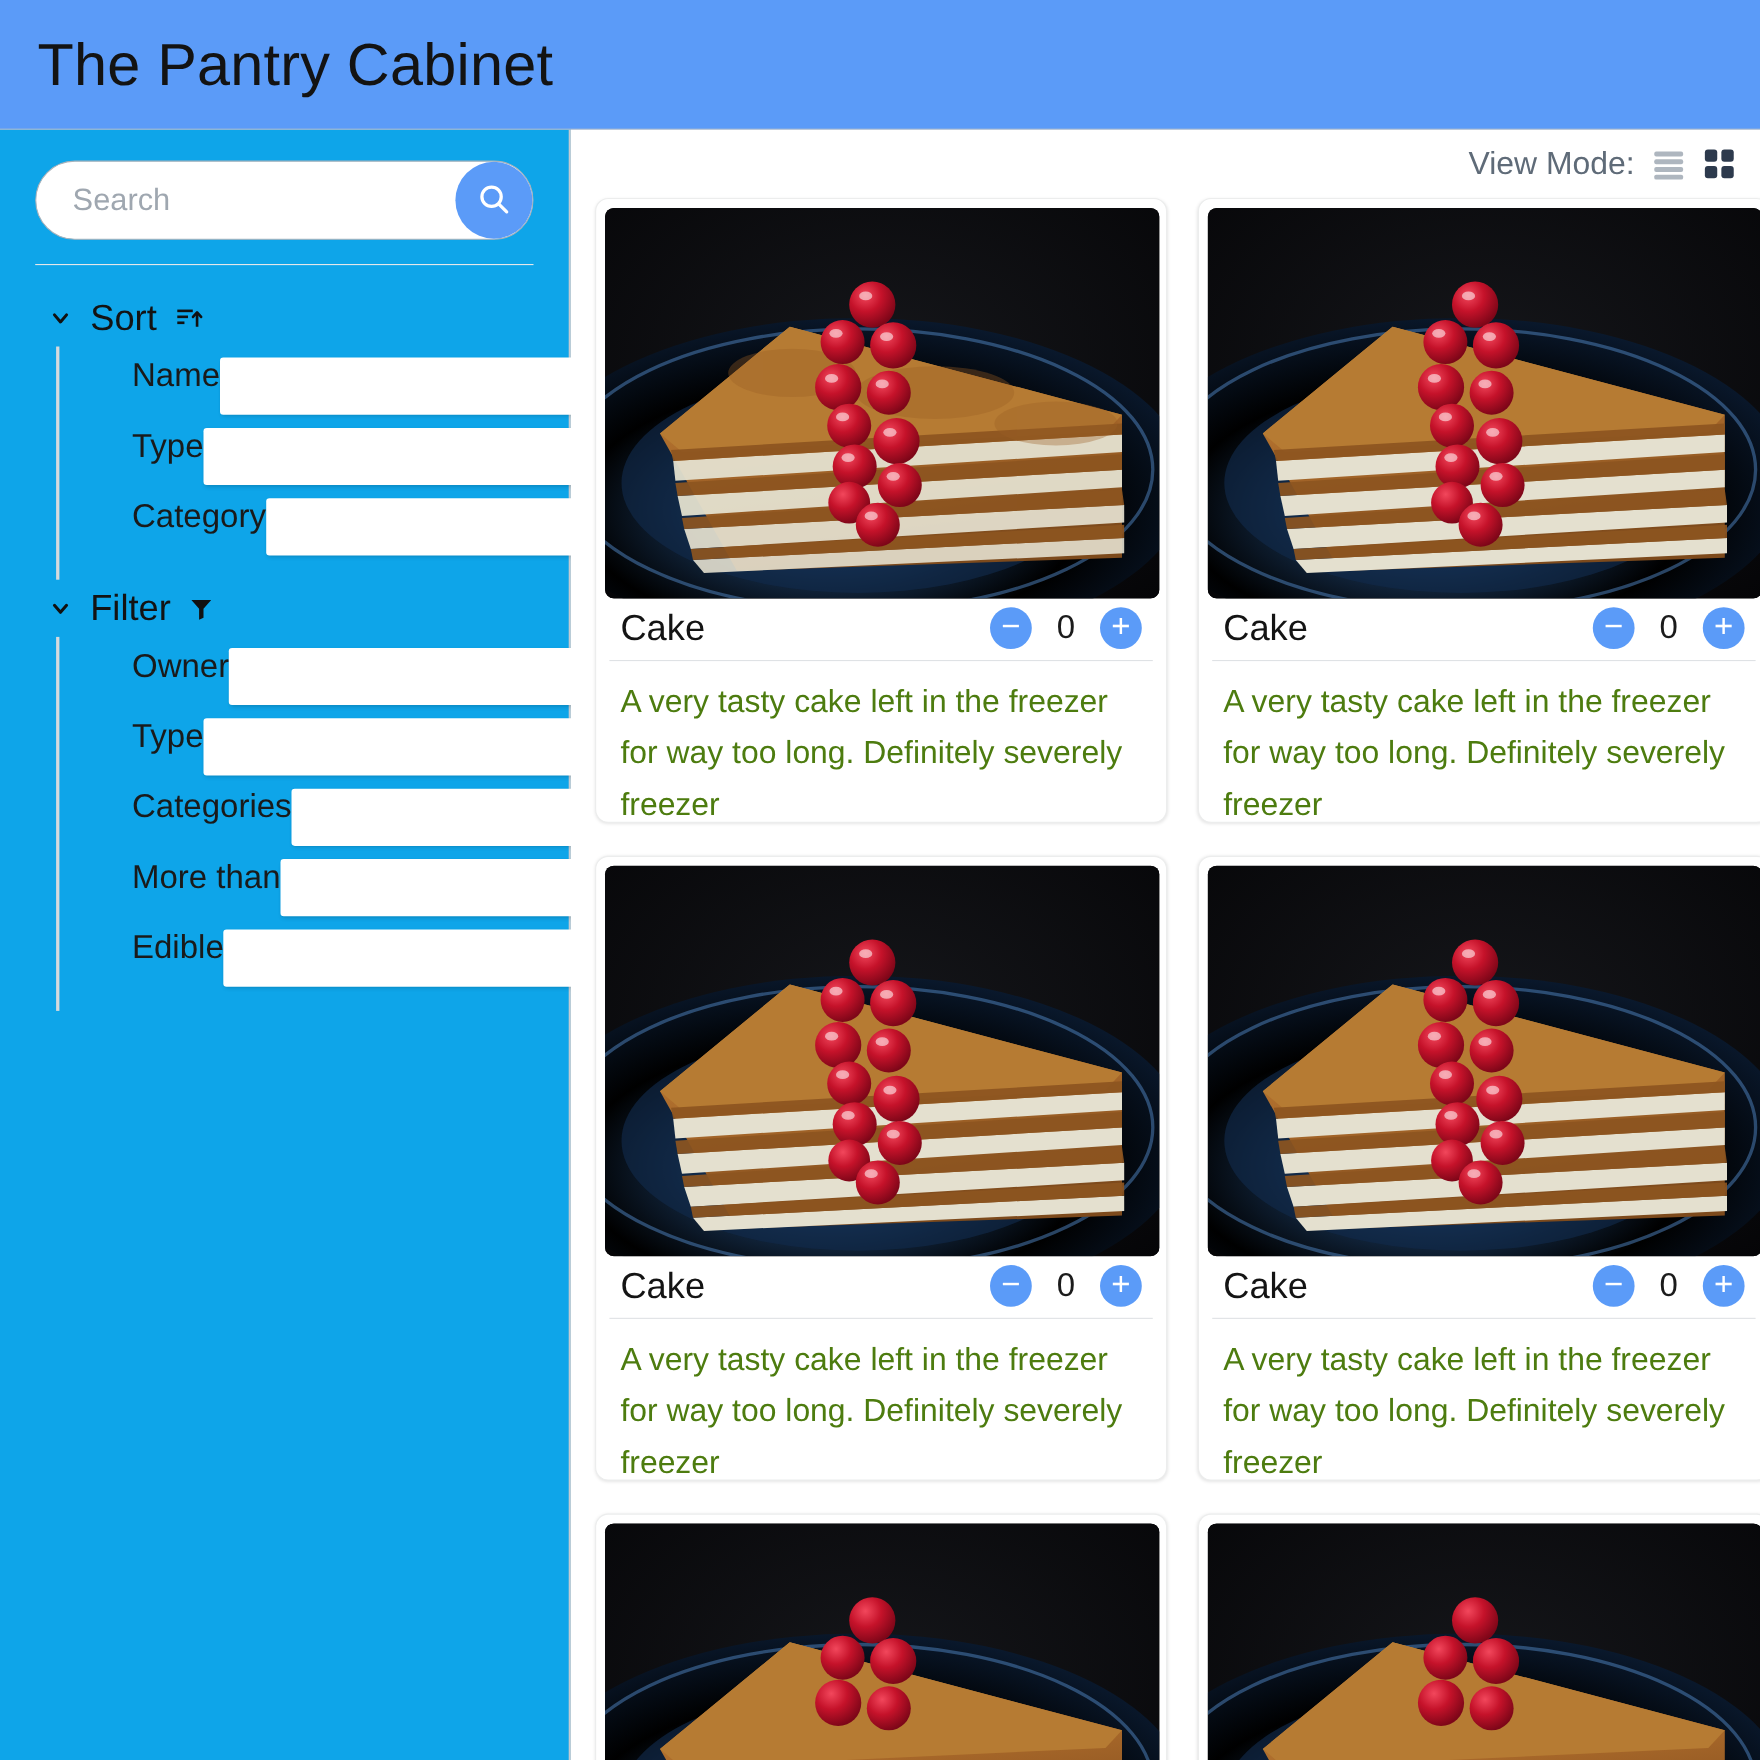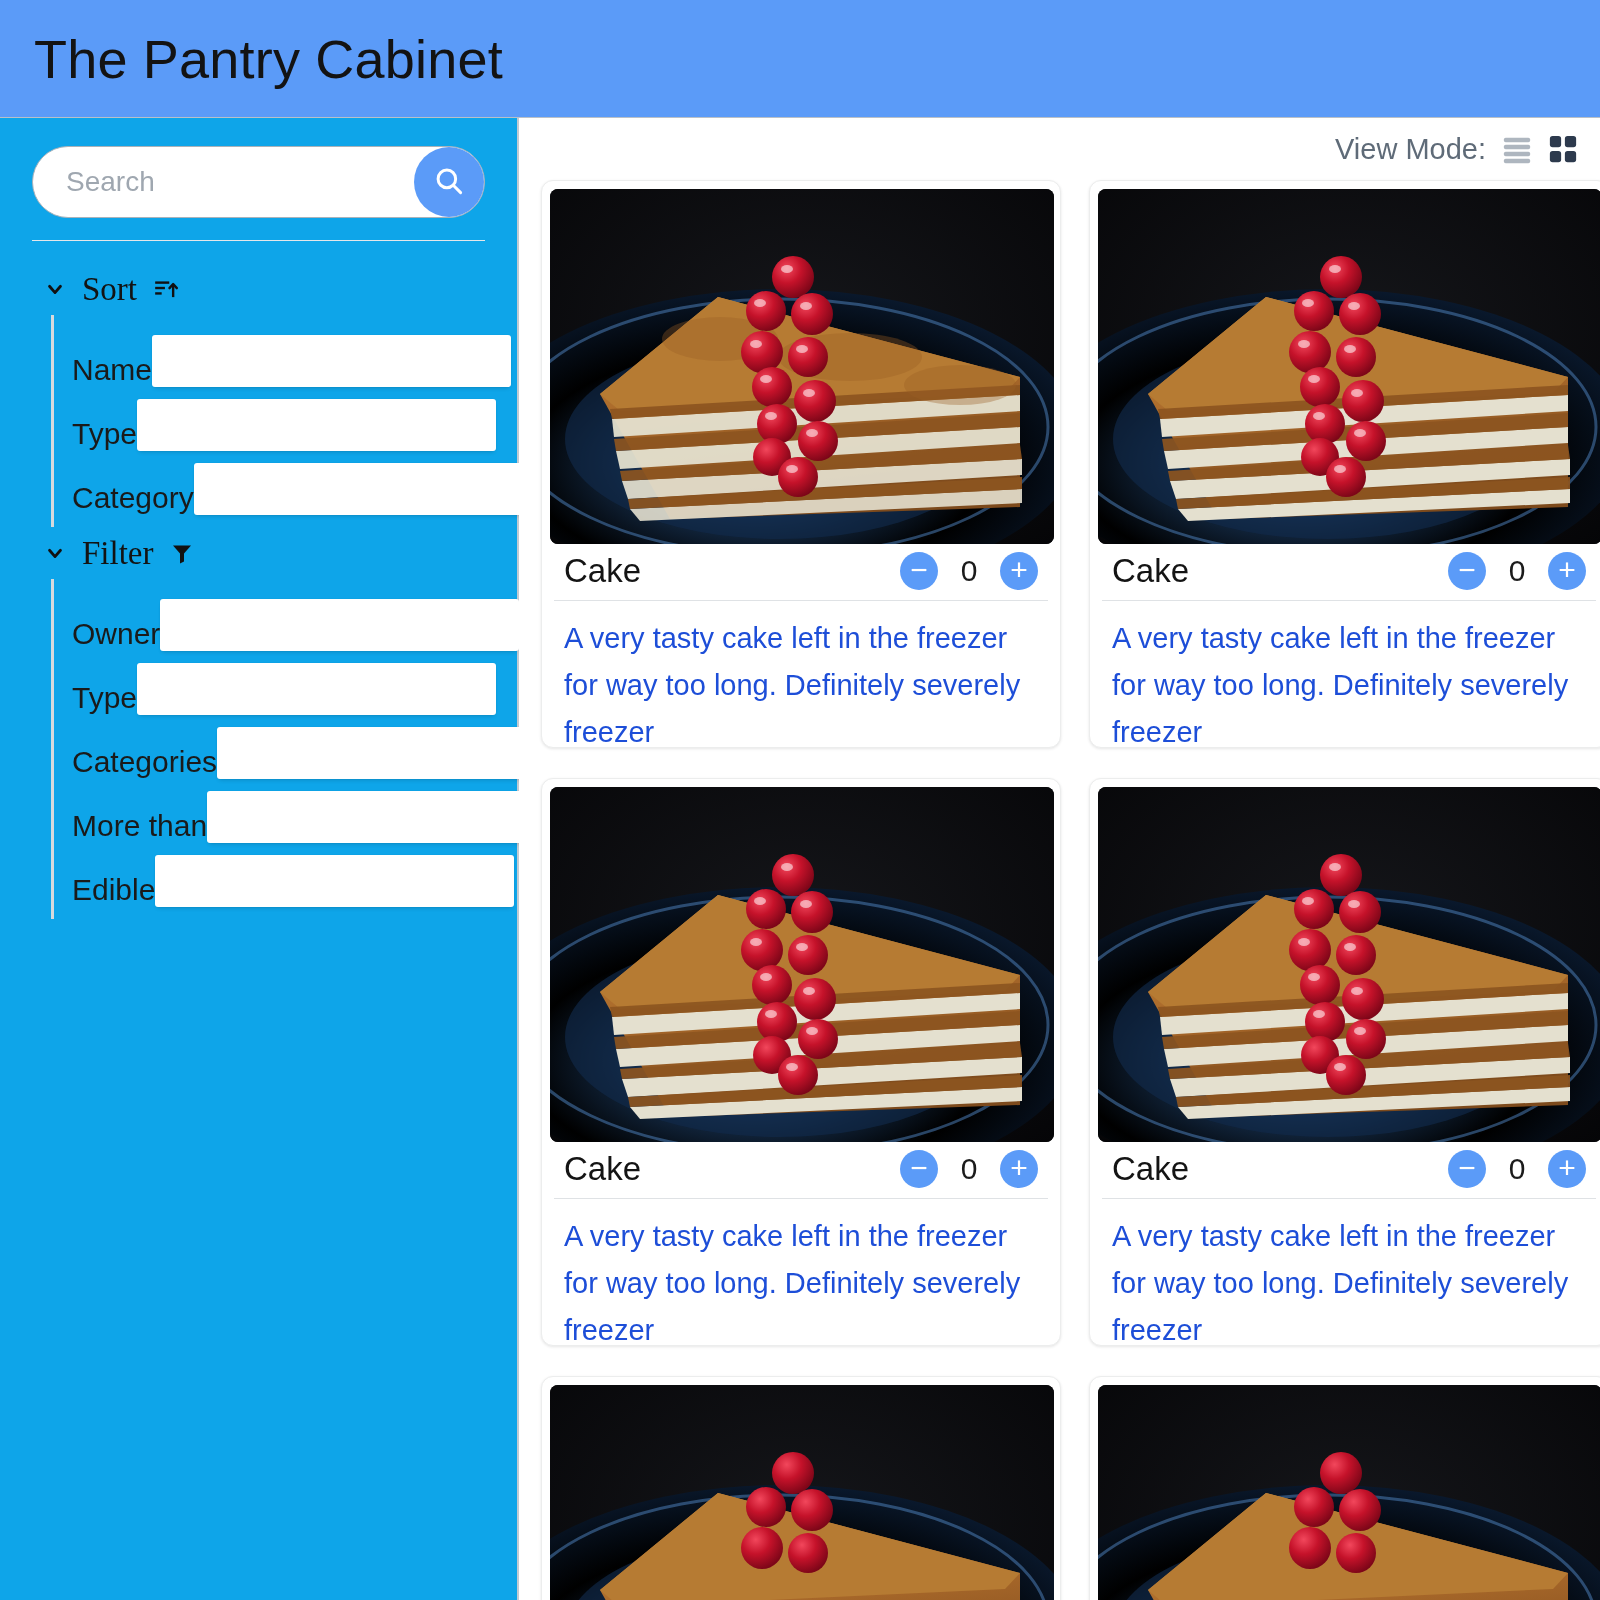--- a/index.html
+++ b/index.html
@@ -96,35 +96,35 @@
   }
   .chev {
     width: 22px; height: 22px;
     display: inline-block;
     flex: 0 0 auto;
   }
   .group-title {
     font-size: 33px;
     color: #131313;
     font-weight: 400;
-    font-family: Liberation Serif, serif;
   }
   .group-icon { display:inline-flex; align-items:center; }
 
   
   .group-body {
     border-left: 3px solid #d6dadd;
     margin-left: 19px;
     padding: 10px 0 10px 0;
   }
   .field-row {
     display: flex;
-    align-items: flex-end;
+    align-items: flex-start;
     height: 62px;
     margin-bottom: 2px;
+    padding-left: 48px;
   }
   .field-label {
     font-size: 30px;
     color: #1a1a1a;
     padding-left: 18px;
     white-space: nowrap;
   }
   .field-input {
     flex: 1;
     height: 52px;
@@ -226,21 +226,21 @@
   .count-val {
     font-size: 30px;
     color: #1b1b1b;
     min-width: 22px;
     text-align: center;
   }
   .card-desc {
     padding: 14px 14px 18px 14px;
     font-size: 29px;
     line-height: 1.62;
-    color: #1d4ed8;
+    color: #4d7c0f;
     max-height: 146px;
     overflow: hidden;
   }
 </style>
 </head>
 <body>
 
 <div id="app-header">
   <div id="app-title">The Pantry Cabinet</div>
 </div>

